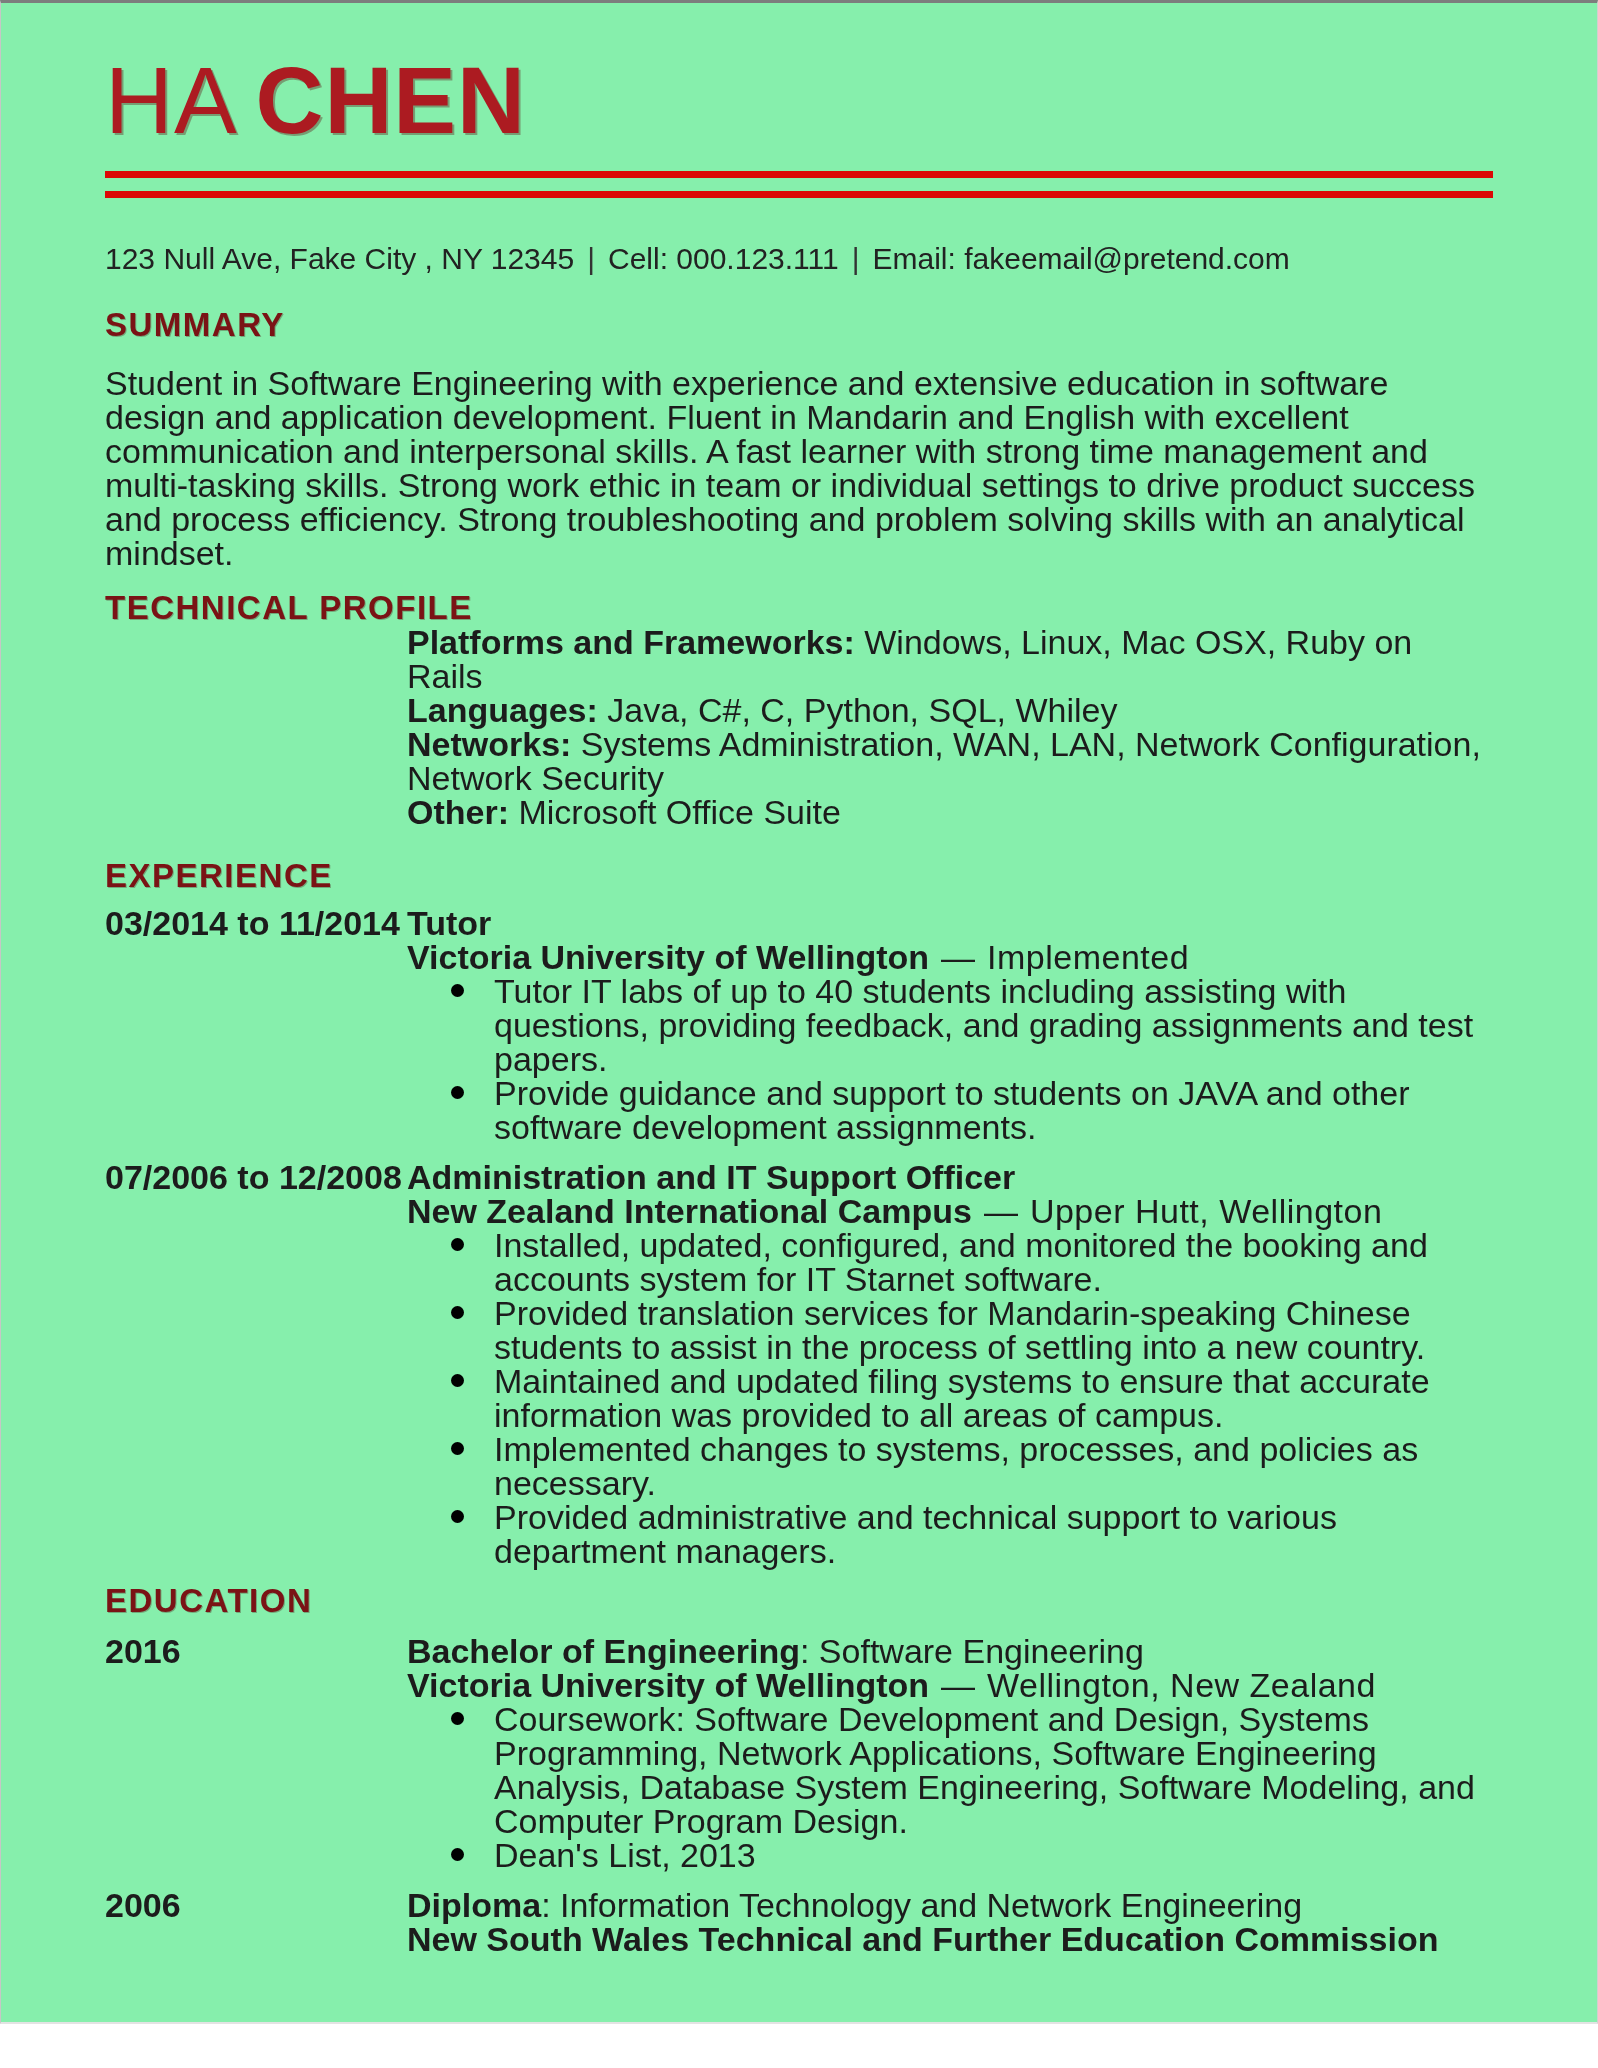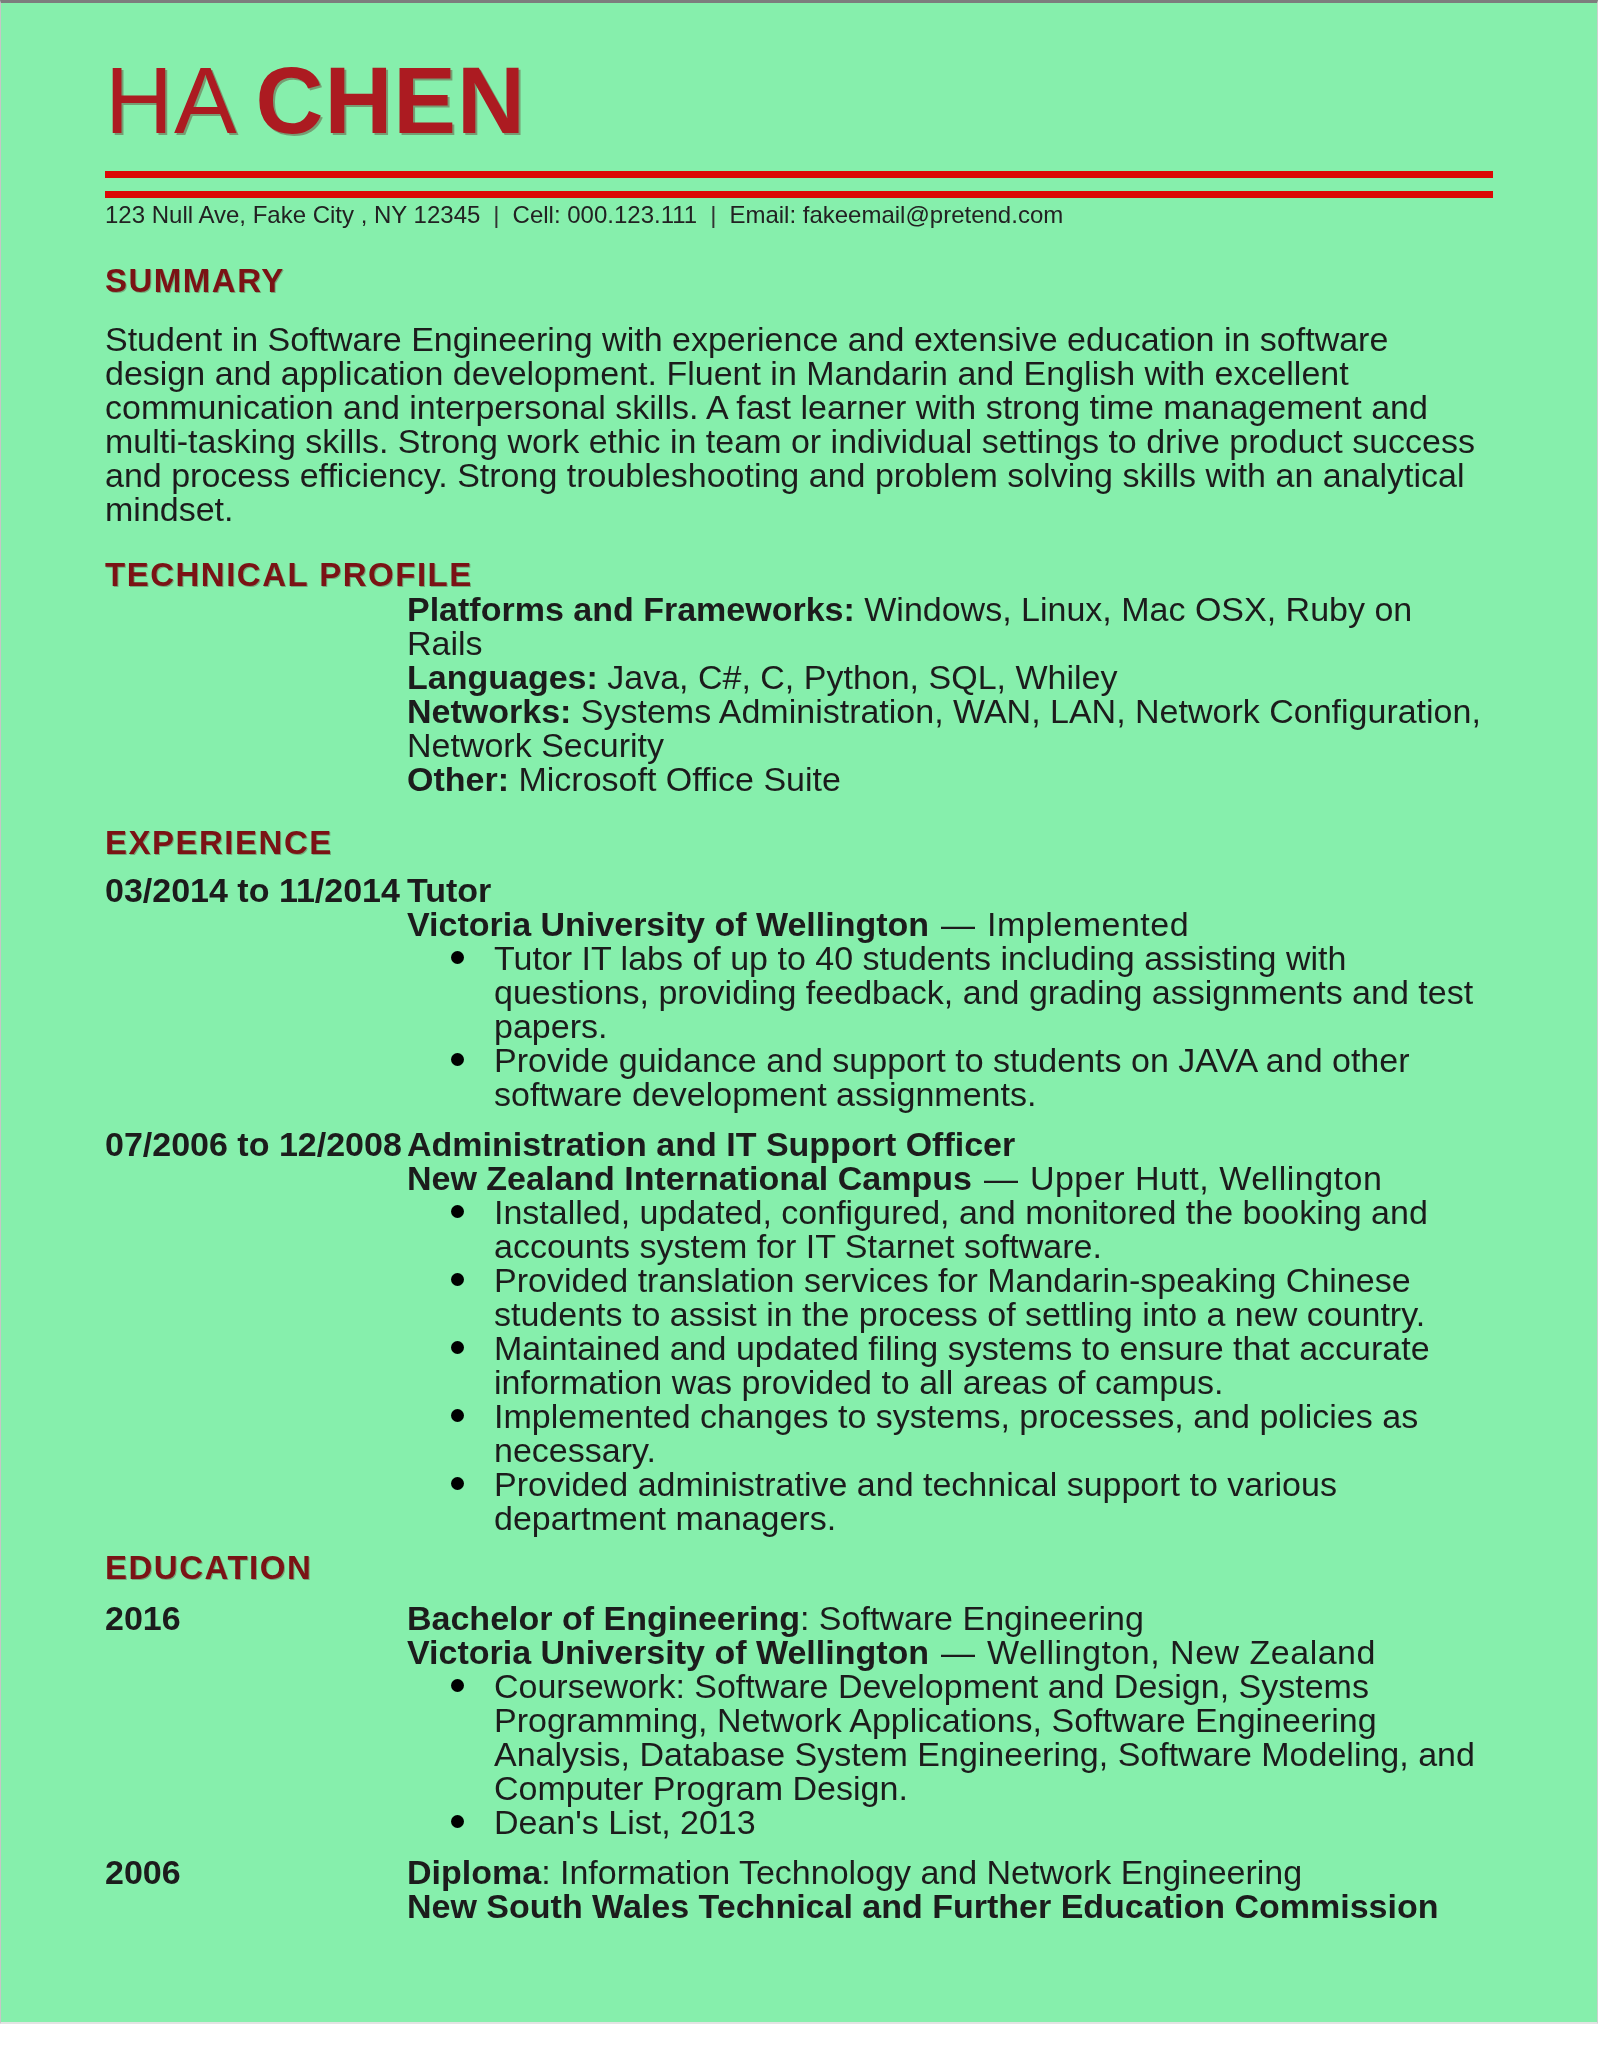--- a/index.html
+++ b/index.html
@@ -34,36 +34,37 @@
   .name .first { font-weight: 400; }
   .name .last  { font-weight: 700; margin-left: 18px; }
   .rule {
     height: 7px;
     background: #dc0806;
     width: 100%;
   }
   .rule-1 { margin-top: 22px; }
   .rule-2 { margin-top: 13px; }
   .contact {
-    font-size: 24px;
+    margin-top: 44px;
+    font-size: 30px;
     line-height: 34px;
     color: #222222;
   }
   .contact .sep { margin: 0 13px; color: #333333; }
   
   .section-title {
     font-size: 33px;
     line-height: 34px;
     font-weight: 700;
     letter-spacing: 1.5px;
     color: #7a1315;
     text-shadow: 1px 1px 0 rgba(70,8,8,0.30);
   }
   .t-summary   { margin-top: 32px; }
-  .t-technical { margin-top: 32px; }
+  .t-technical { margin-top: 21px; }
   .t-experience{ margin-top: 30px; }
   .t-education { margin-top: 16px; }
 
   .body-text { font-size: 34px; line-height: 34px; }
 
   .summary-body { margin-top: 24px; }
 
   
   .tech-rows { margin-left: 302px; }
   .tech-row  { white-space: pre-wrap; }

